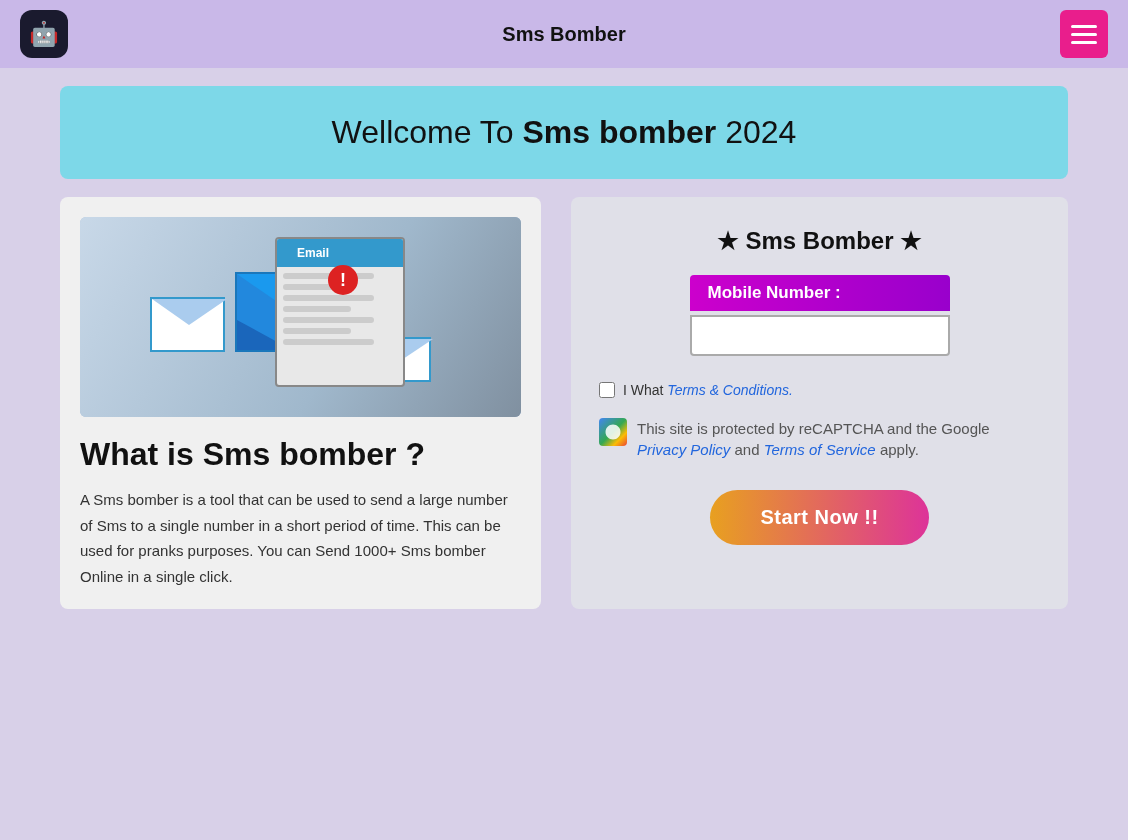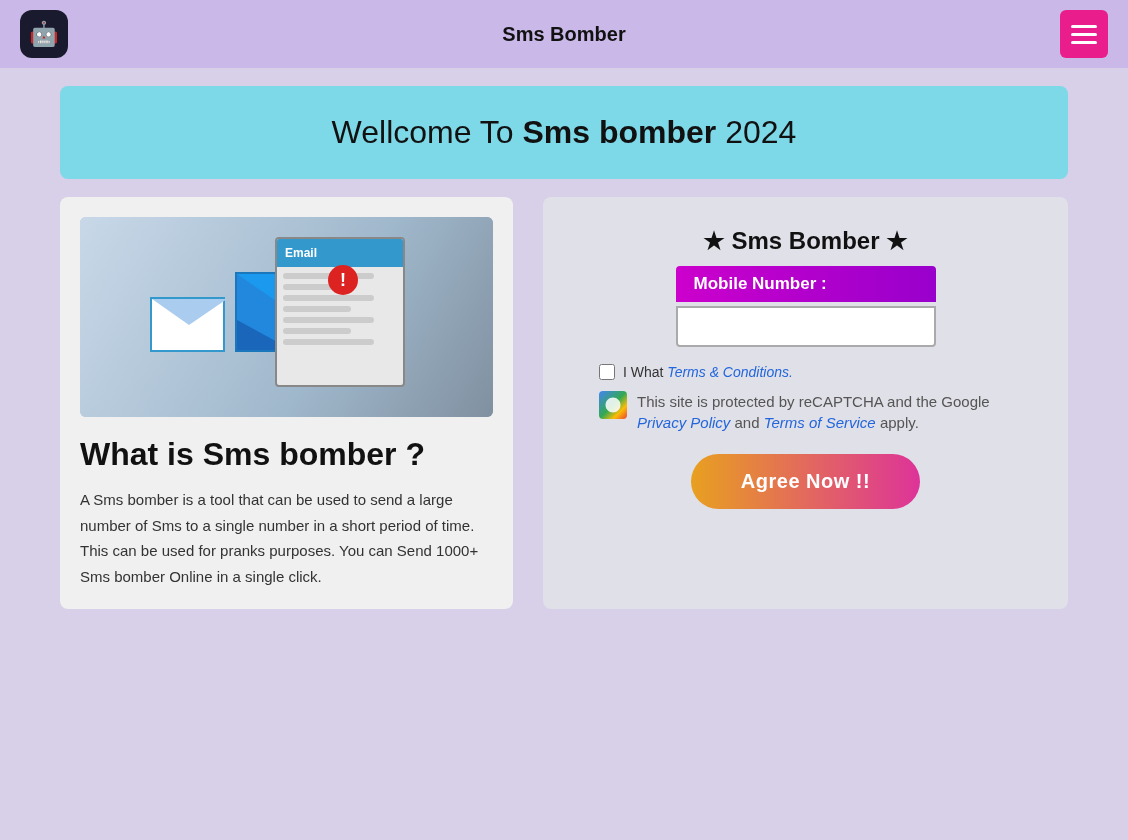--- a/index.html
+++ b/index.html
@@ -201,21 +201,21 @@
       border: 2px solid #888;
       border-radius: 4px;
       z-index: 1;
     }
     .screen-top {
       background: #3399cc;
       height: 28px;
       border-radius: 2px 2px 0 0;
       display: flex;
       align-items: center;
-      padding: 0 8px;
+      padding: 0 20px;
     }
     .screen-top span {
       color: white;
       font-size: 12px;
       font-weight: bold;
     }
     .screen-lines {
       padding: 6px;
     }
     .screen-line {
@@ -237,26 +237,26 @@
     .left-card p {
       font-size: 15px;
       color: #333;
       line-height: 1.7;
     }
 
     
     .right-card {
       background-color: #e0e0e8;
       border-radius: 8px;
-      padding: 30px 56px;
+      padding: 30px 28px;
       flex: 1;
       display: flex;
       flex-direction: column;
       align-items: center;
-      gap: 11px;
+      gap: 20px;
     }
     .right-card-title {
       font-size: 24px;
       font-weight: bold;
       color: #111;
       text-align: center;
     }
     .form-section {
       width: 100%;
       display: flex;
@@ -419,16 +419,16 @@
       <div class="recaptcha-icon">
         <svg width="18" height="18" viewBox="0 0 18 18">
           <path d="M9 1.5C4.86 1.5 1.5 4.86 1.5 9S4.86 16.5 9 16.5 16.5 13.14 16.5 9 13.14 1.5 9 1.5z" fill="white" opacity="0.85"></path>
         </svg>
       </div>
       <div class="recaptcha-text">
         <span>This site is protected by reCAPTCHA and the Google </span><a href="#" class="terms-link">Privacy Policy</a><span> and </span><a href="#" class="terms-link">Terms of Service</a><span> apply.</span>
       </div>
     </div>
 
-    <button class="start-btn">Agree Now !!</button>
+    <button class="start-btn">Start Now !!</button>
   </div>
 
 </div>
 
 </body></html>

